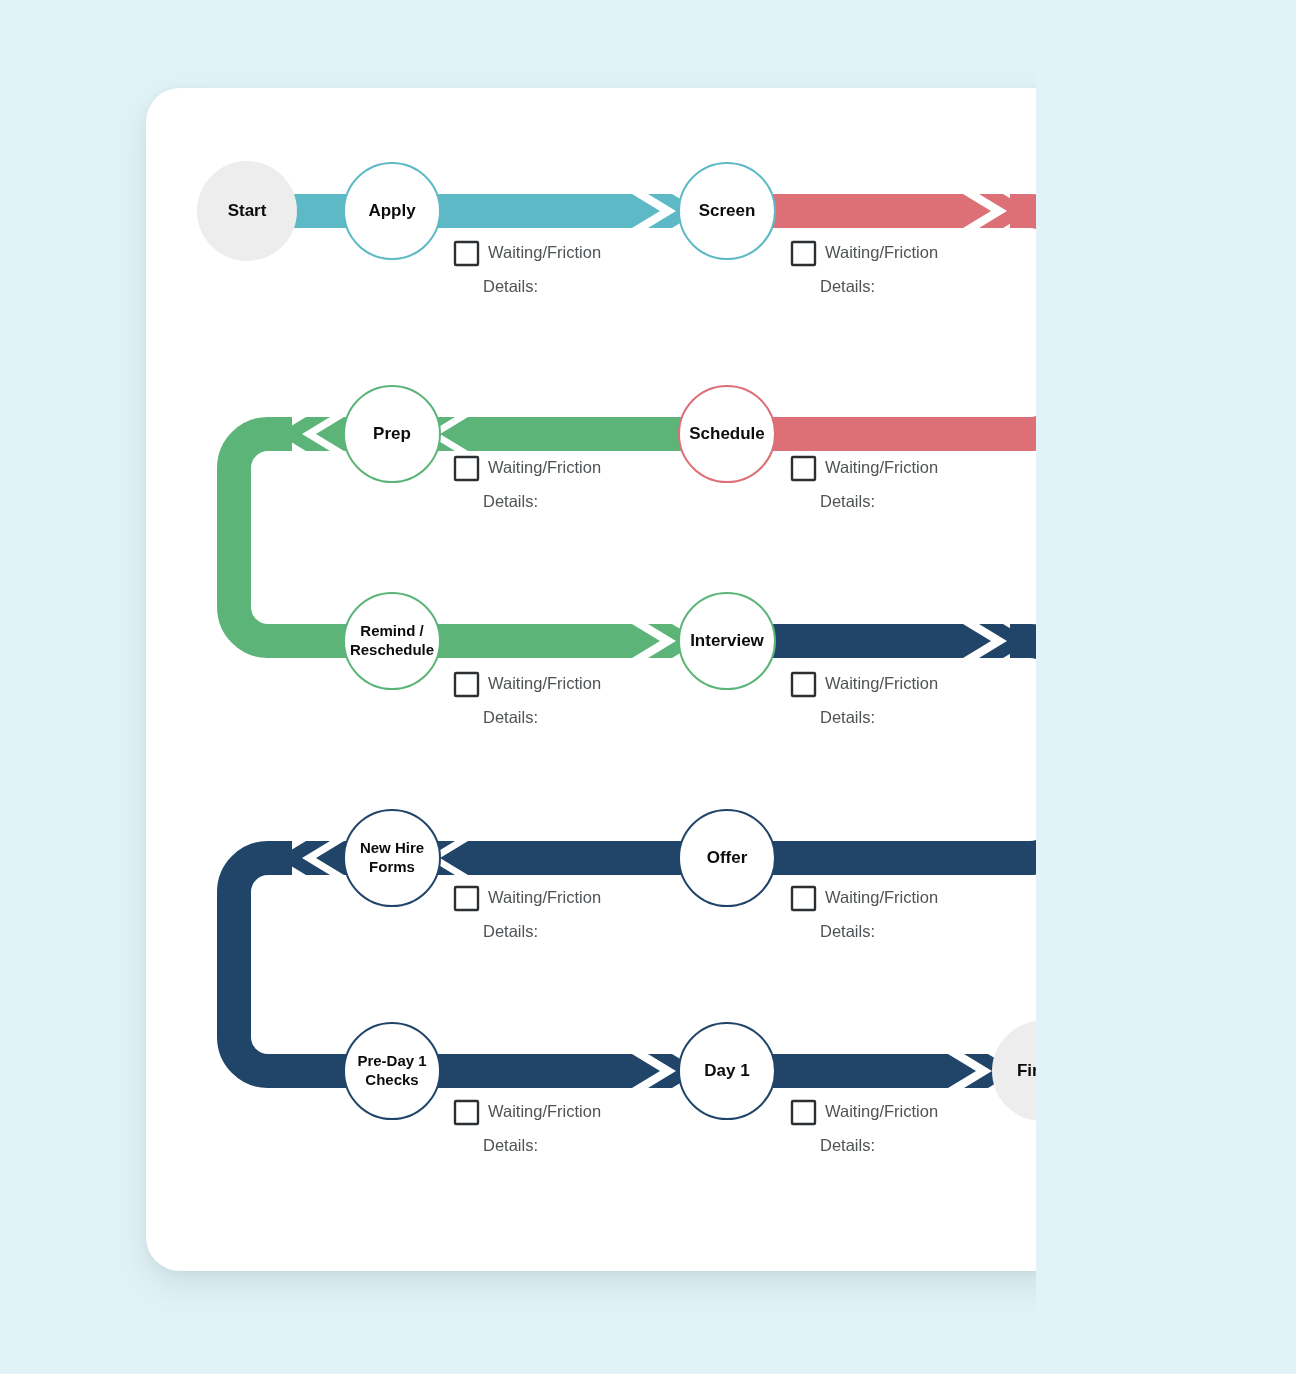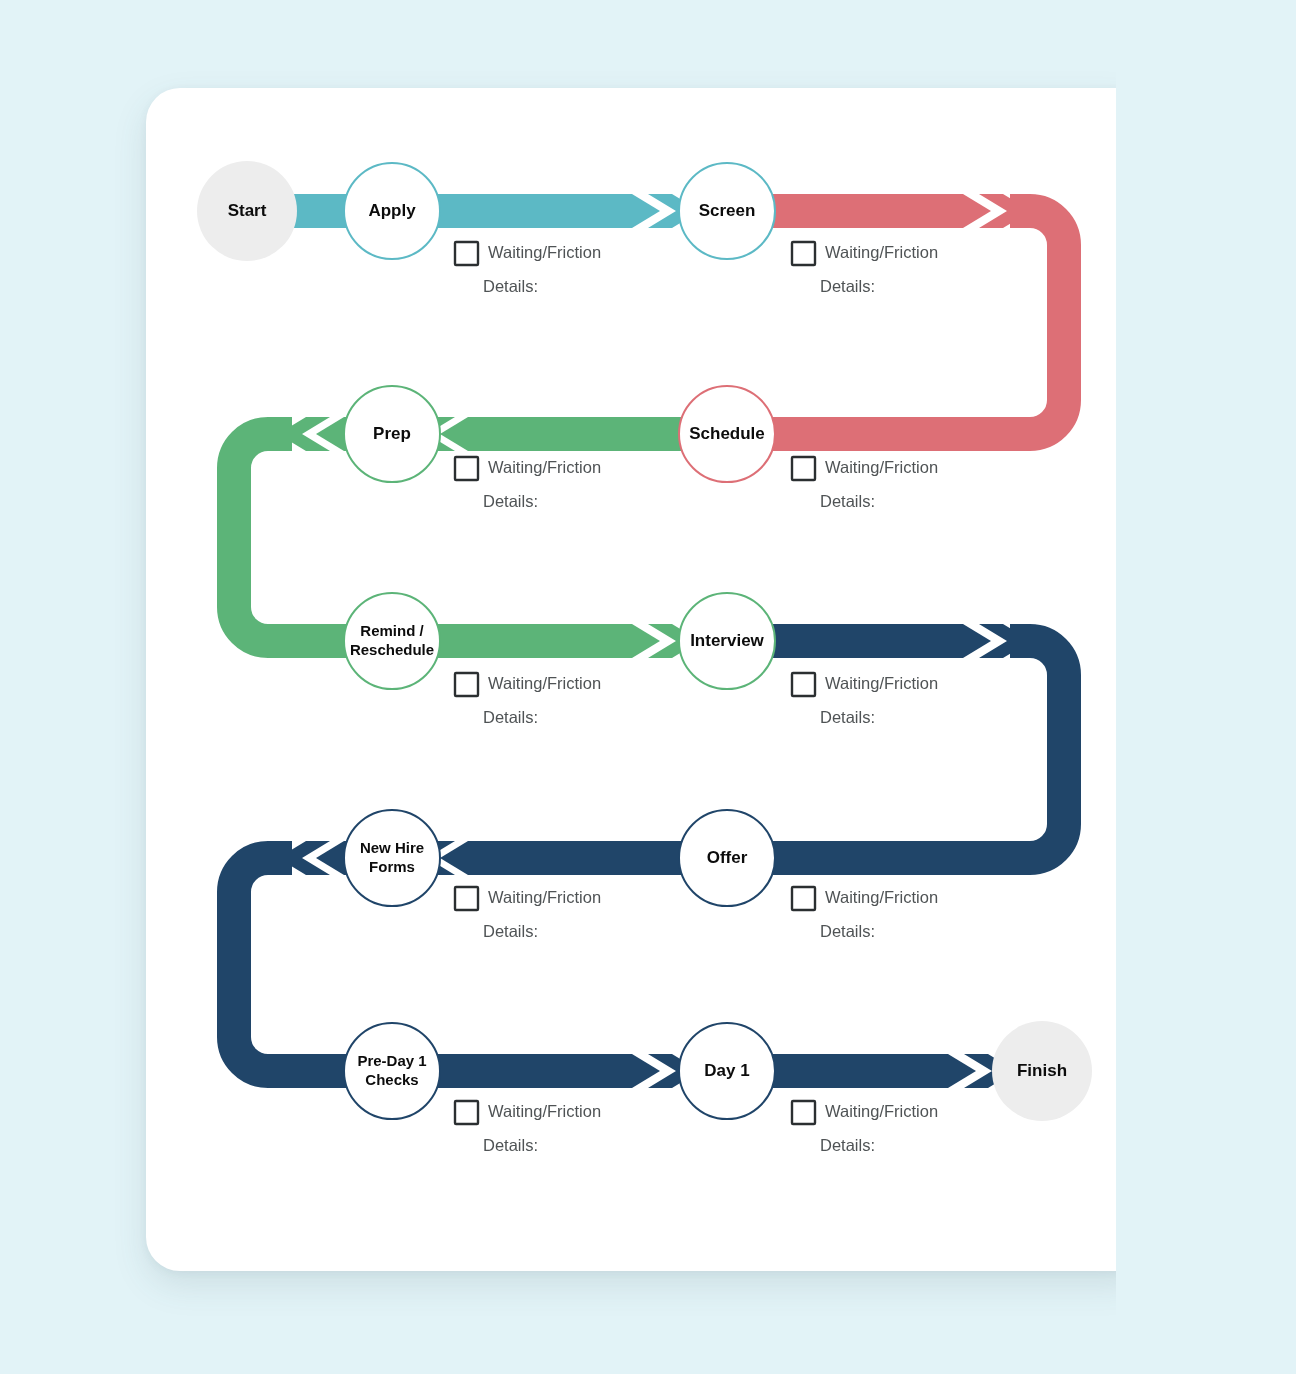--- a/index.html
+++ b/index.html
@@ -3,21 +3,21 @@
 <meta charset="utf-8">
 <style>
   html, body {
     margin: 0;
     padding: 0;
     background: #e2f3f7;
     font-family: "Liberation Sans", sans-serif;
   }
   #page {
     position: relative;
-    width: 1116px;
+    width: 1036px;
     height: 1374px;
     background: #e2f3f7;
     overflow: hidden;
   }
   #card {
     position: absolute;
     left: 146px;
     top: 88px;
     width: 1004px;
     height: 1183px;

